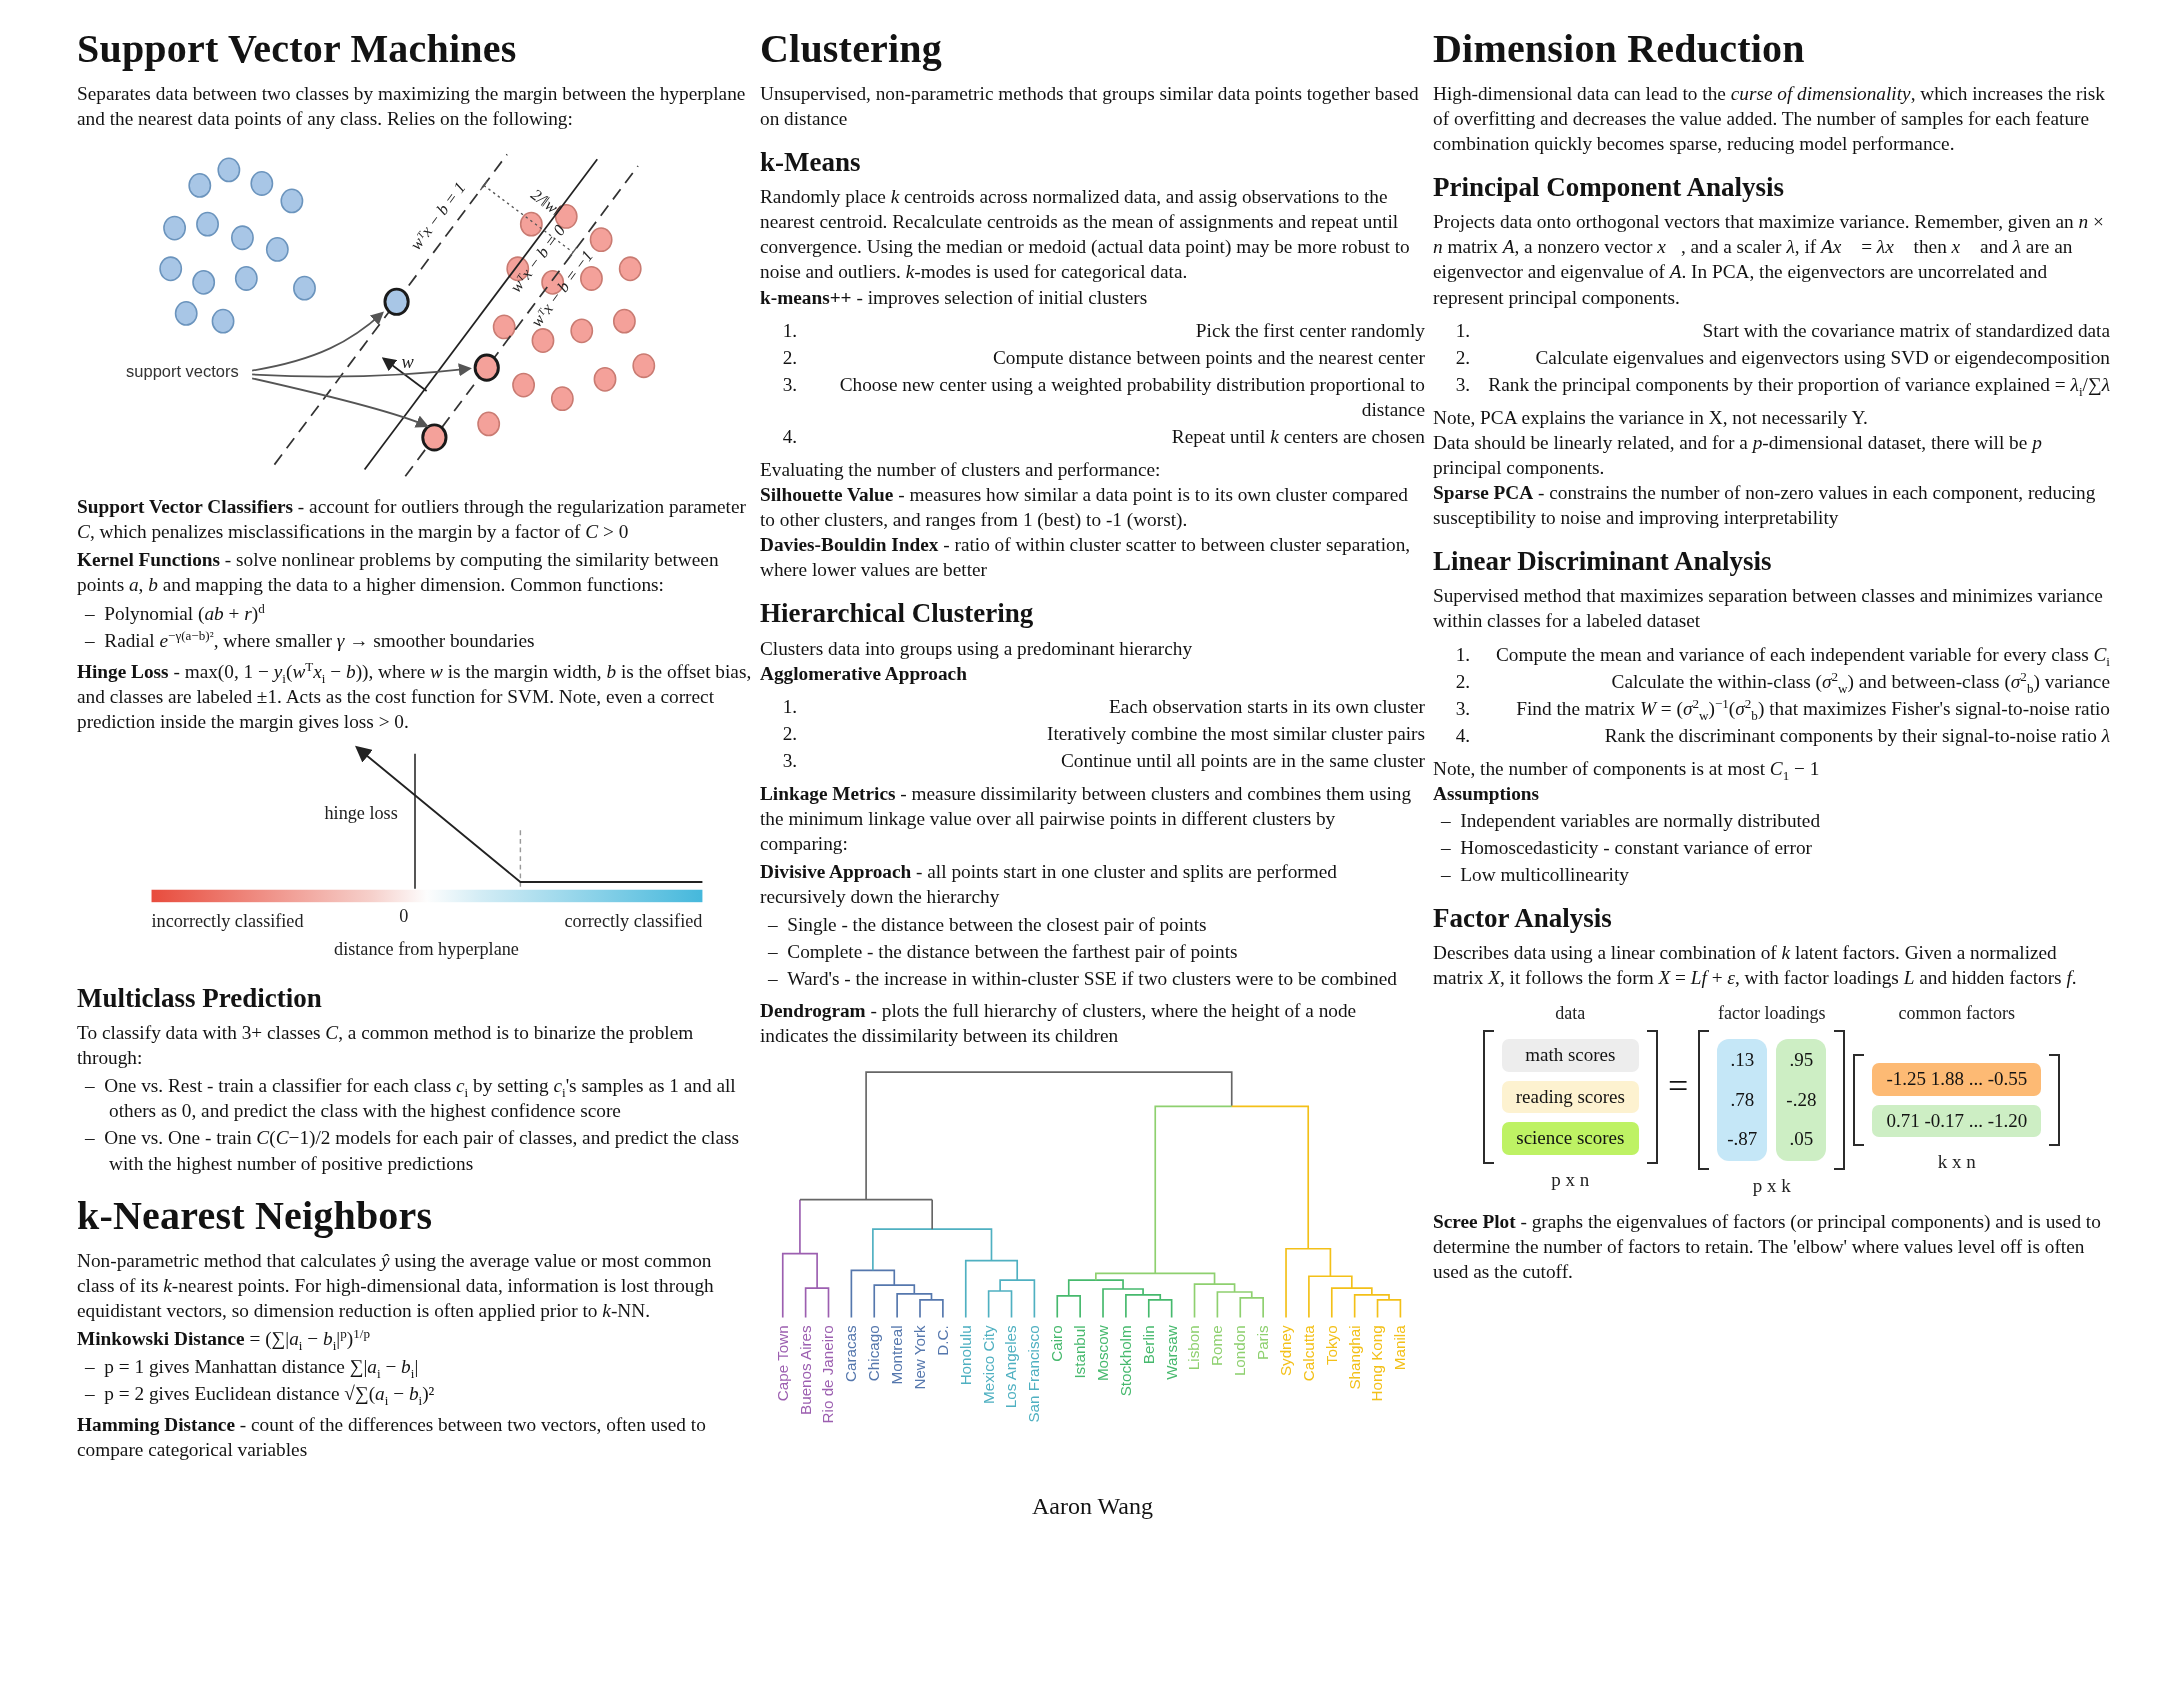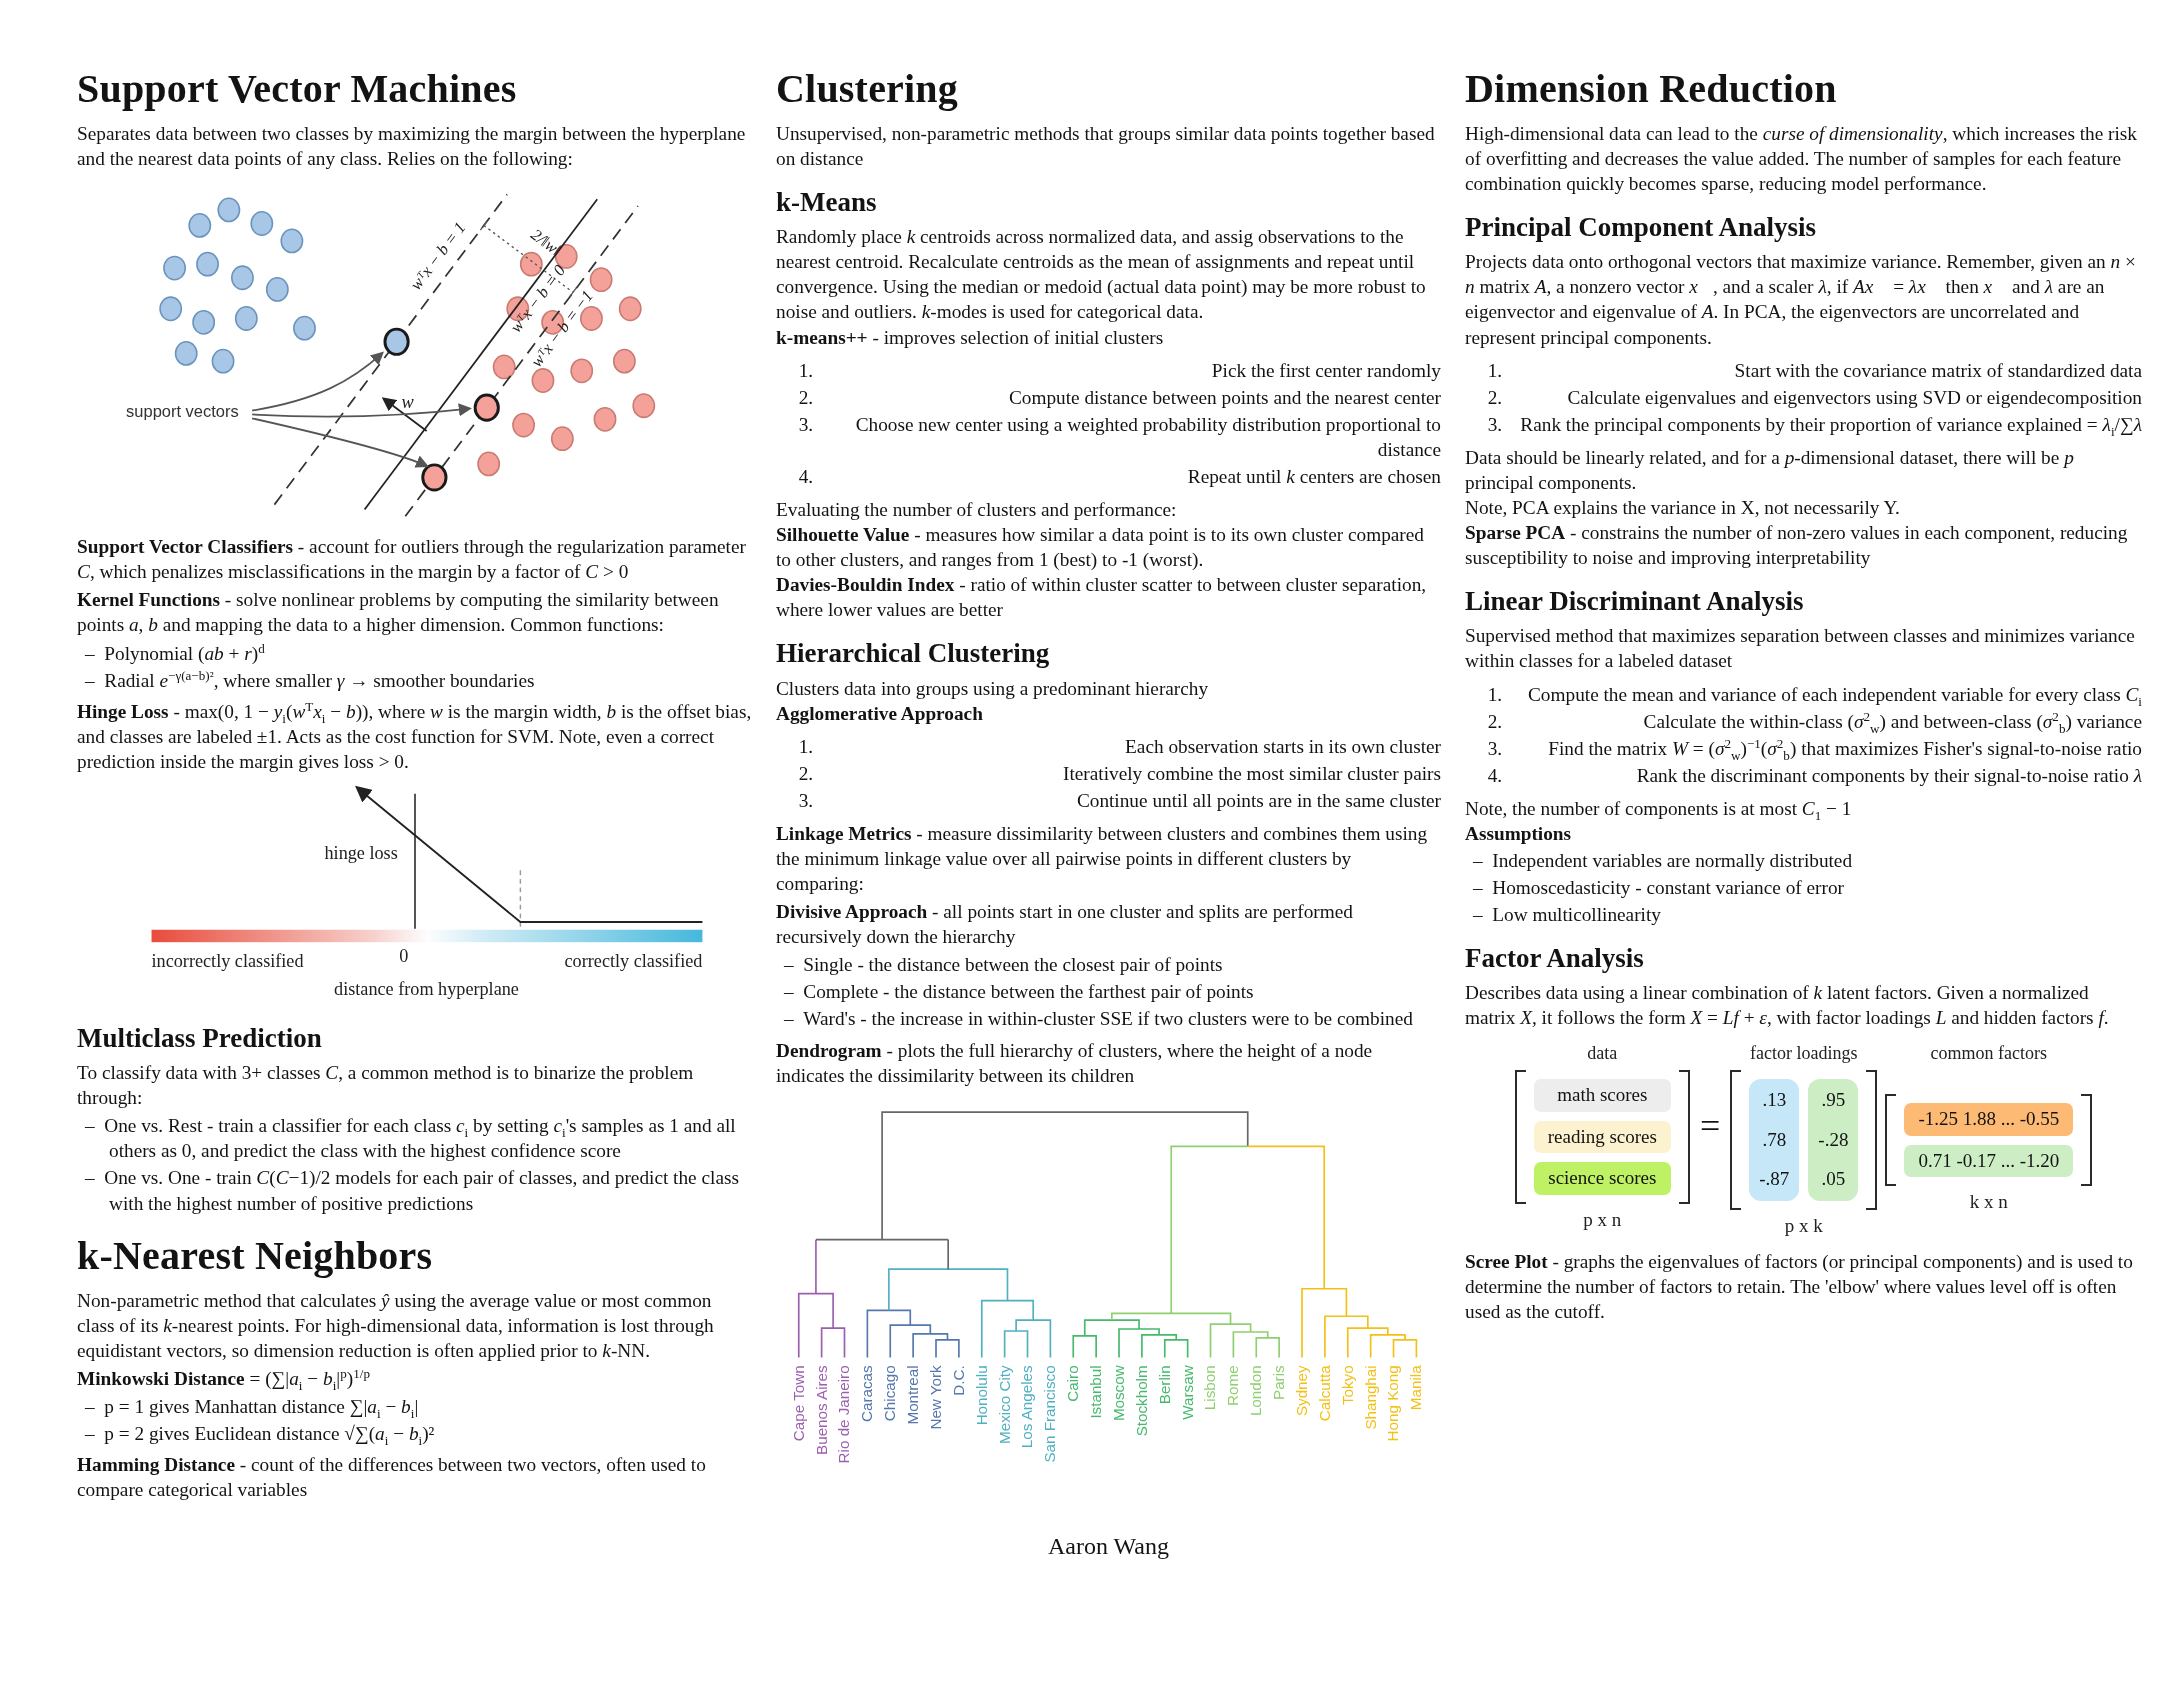--- a/index.html
+++ b/index.html
@@ -1,19 +1,19 @@
 <!DOCTYPE html>
 <html><head>
 <meta charset="utf-8">
 <style>
   html,body{margin:0;padding:0;overflow:hidden;}
   body{width:2178px;height:1683px;background:#ffffff;color:#131313;
        font-family:"Liberation Serif","DejaVu Serif",serif;font-size:19.3px;line-height:1.3;}
-  .page{display:grid;grid-template-columns:675px 665px 677px;column-gap:24px;
-        padding:63px 63px 8px 77px;box-sizing:border-box;}
+  .page{display:grid;grid-template-columns:675px 665px 677px;column-gap:8px;
+        padding:23px 63px 8px 77px;box-sizing:border-box;}
   h1{font-size:40px;margin:14px 0 6px;font-weight:bold;letter-spacing:0.2px;}
   h1.first{margin-top:0;}
   h2{font-size:27px;margin:14px 0 4px;font-weight:bold;}
   p{margin:0 0 3px;}
   .tight{margin:0;}
   sup,sub{font-size:68%;line-height:0;}
   ol.num{margin:8px 0 8px;padding-left:42px;text-align:right;}
   ol.num li{margin:2px 0;}
   ul.dash{list-style:none;margin:2px 0 6px;padding-left:8px;}
   ul.dash li{padding-left:24px;text-indent:-24px;margin:2px 0;}
@@ -305,22 +305,22 @@
     <h1 class="first">Dimension Reduction</h1>
     <p>High-dimensional data can lead to the <i>curse of dimensionality</i>, which increases the risk of overfitting and decreases the value added. The number of samples for each feature combination quickly becomes sparse, reducing model performance.</p>
 
     <h2>Principal Component Analysis</h2>
     <p>Projects data onto orthogonal vectors that maximize variance. Remember, given an <i>n</i> × <i>n</i> matrix <i>A</i>, a nonzero vector <i>x⃗</i>, and a scaler <i>λ</i>, if <i>Ax⃗</i> = <i>λx⃗</i> then <i>x⃗</i> and <i>λ</i> are an eigenvector and eigenvalue of <i>A</i>. In PCA, the eigenvectors are uncorrelated and represent principal components.</p>
     <ol class="num">
         <li>Start with the covariance matrix of standardized data</li>
         <li>Calculate eigenvalues and eigenvectors using SVD or eigendecomposition</li>
         <li>Rank the principal components by their proportion of variance explained = <i>λ</i><sub>i</sub>/∑<i>λ</i></li>
       </ol>
+    <p class="tight">Note, PCA explains the variance in X, not necessarily Y.</p>
     <p class="tight">Data should be linearly related, and for a <i>p</i>-dimensional dataset, there will be <i>p</i> principal components.</p>
-    <p class="tight">Note, PCA explains the variance in X, not necessarily Y.</p>
     <p><b>Sparse PCA</b> - constrains the number of non-zero values in each component, reducing susceptibility to noise and improving interpretability</p>
 
     <h2>Linear Discriminant Analysis</h2>
     <p>Supervised method that maximizes separation between classes and minimizes variance within classes for a labeled dataset</p>
     <ol class="num">
         <li>Compute the mean and variance of each independent variable for every class <i>C</i><sub>i</sub></li>
         <li>Calculate the within-class (<i>σ</i><sup>2</sup><sub>w</sub>) and between-class (<i>σ</i><sup>2</sup><sub>b</sub>) variance</li>
         <li>Find the matrix <i>W</i> = (<i>σ</i><sup>2</sup><sub>w</sub>)<sup>−1</sup>(<i>σ</i><sup>2</sup><sub>b</sub>) that maximizes Fisher's signal-to-noise ratio</li>
         <li>Rank the discriminant components by their signal-to-noise ratio <i>λ</i></li>
       </ol>

